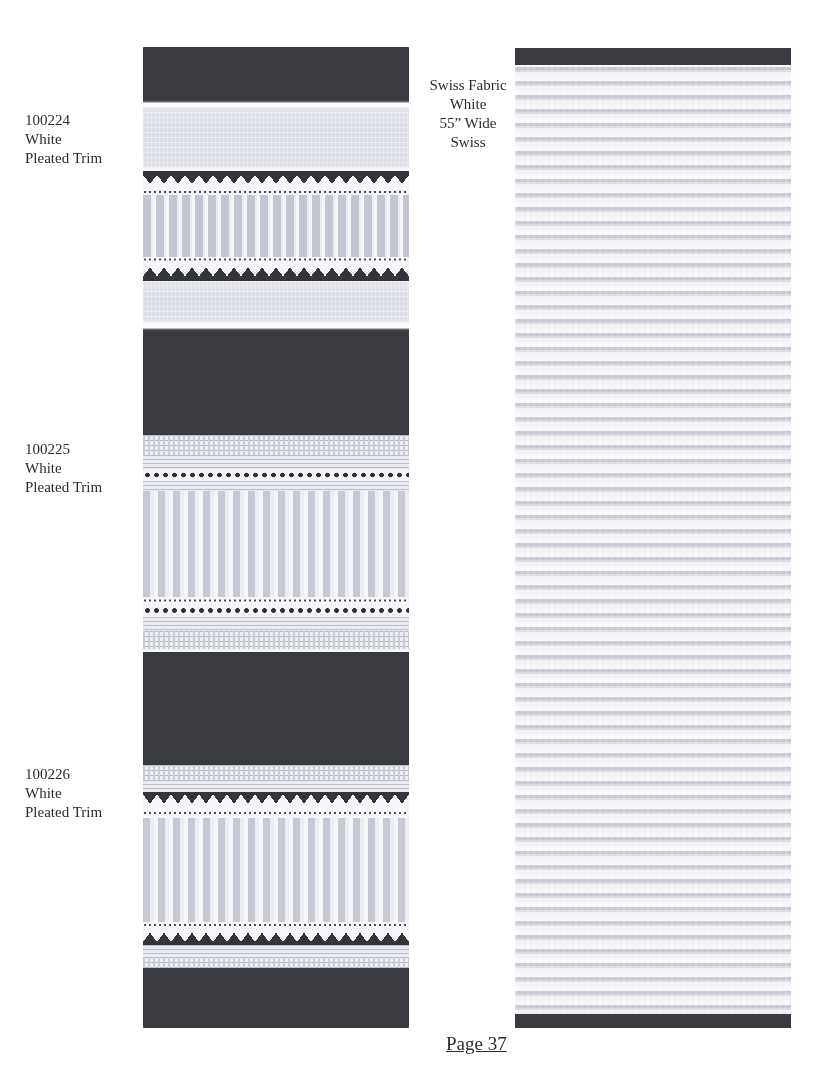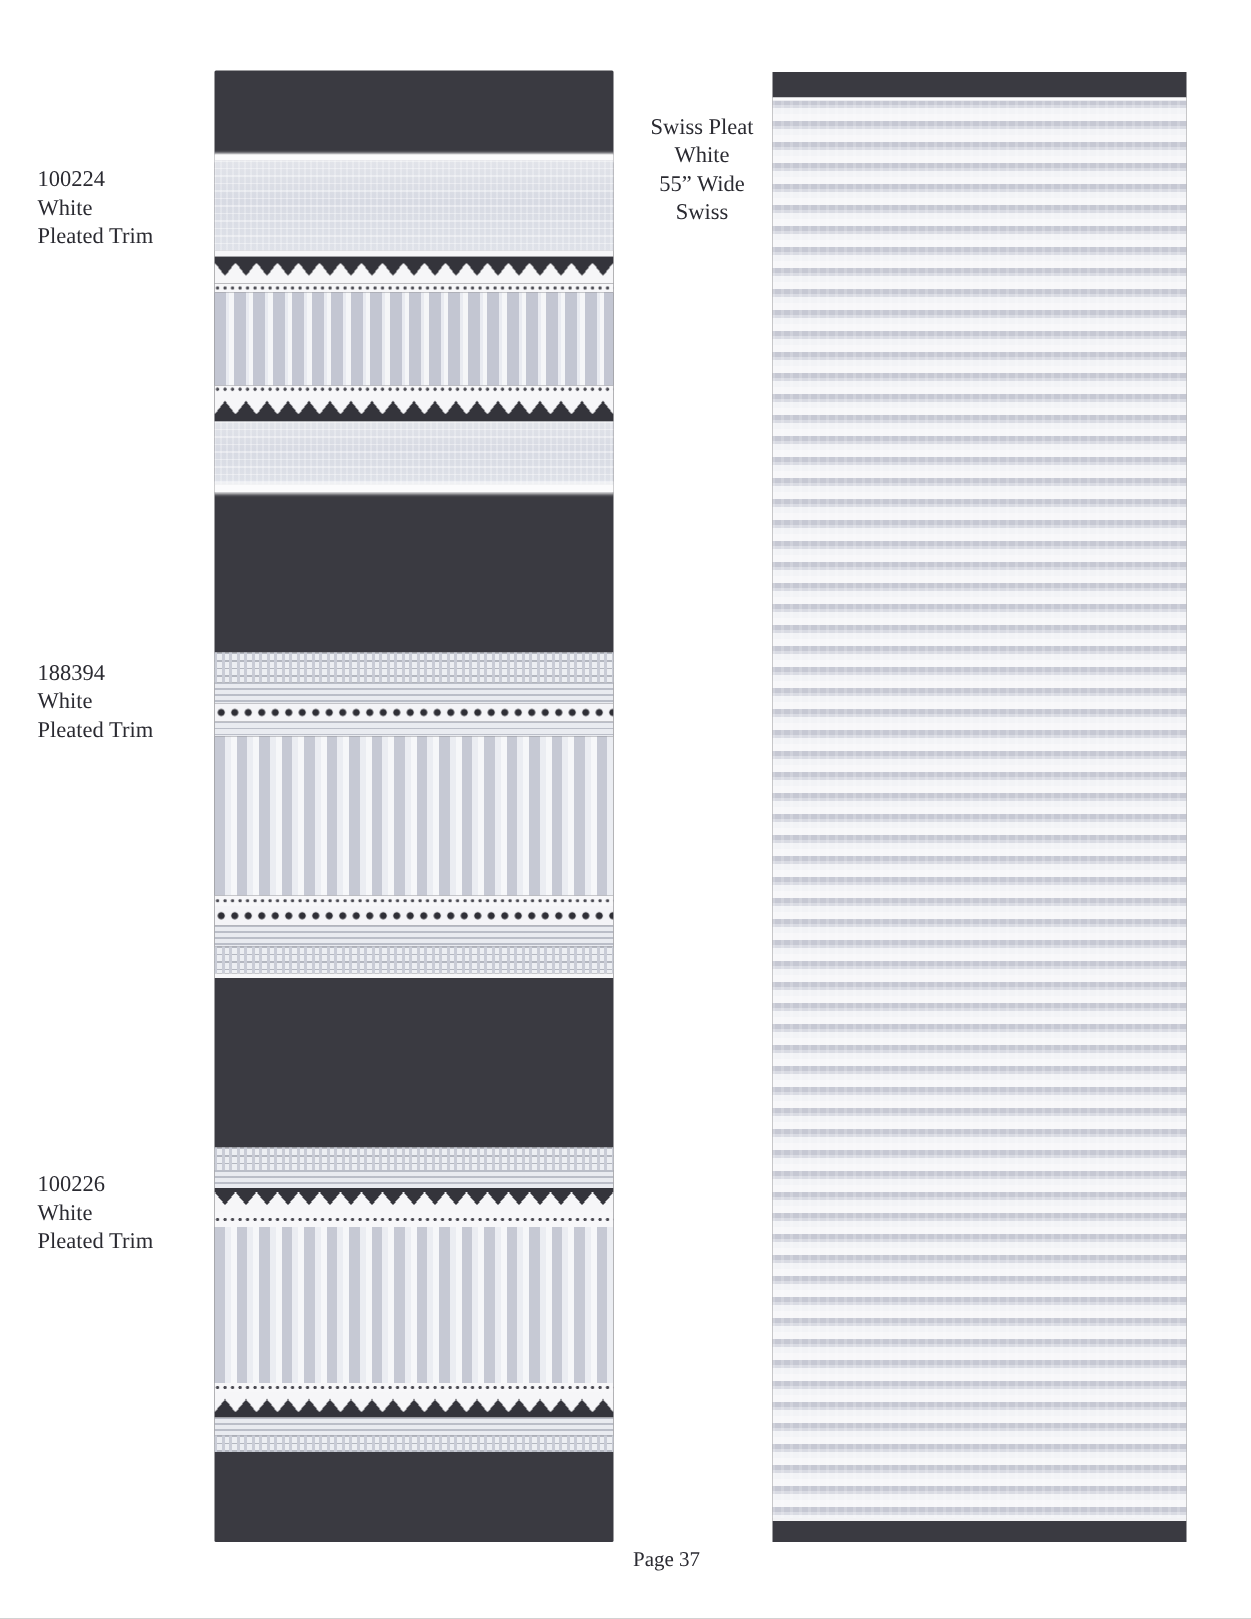--- a/index.html
+++ b/index.html
@@ -21,27 +21,27 @@
   .title{
     position:absolute;left:306px;top:19px;
     font-size:15px;letter-spacing:.4px;white-space:nowrap;
   }
   .side-label{
     position:absolute;left:25px;width:140px;
     font-size:15px;line-height:19px;
   }
   .side-label.l1{top:111px;}
   .side-label.l2{top:440px;}
-  .side-label.l3{top:765px;margin-top:16px;}
+  .side-label.l3{top:765px;}
   .fabric-label{
     position:absolute;left:398px;top:76px;width:140px;
     text-align:center;font-size:15px;line-height:19px;
   }
   .pagenum{
-    position:absolute;left:422px;top:1033px;font-size:14px;
+    position:absolute;left:446px;top:1033px;font-size:19px;text-decoration:underline;
   }
   
   .panel{position:absolute;background:var(--board);overflow:hidden;}
   .panel.left{left:143px;top:47px;width:266px;height:981px;border-radius:1px;}
   .panel.right{left:515px;top:48px;width:276px;height:980px;}
   .trim{position:absolute;left:0;width:100%;}
   .trim.t1{top:56px;}
   .trim.t2{top:388px;}
   .trim.t3{top:718px;}
   .band{width:100%;}
@@ -111,33 +111,33 @@
 <div class="page">
 
 
   <div class="side-label l1">
     <div>100224</div>
     <div>White</div>
     <div>Pleated Trim</div>
   </div>
 
   <div class="side-label l2">
-    <div>188394</div>
+    <div>100225</div>
     <div>White</div>
     <div>Pleated Trim</div>
   </div>
 
   <div class="side-label l3">
     <div>100226</div>
     <div>White</div>
     <div>Pleated Trim</div>
   </div>
 
   <div class="fabric-label">
-    <div>Swiss Pleat</div>
+    <div>Swiss Fabric</div>
     <div>White</div>
     <div>55” Wide</div>
     <div>Swiss</div>
   </div>
 
   <div class="panel left">
 
     <div class="trim t1">
       <div class="band b-fuzz" style="height:4px"></div>
       <div class="band b-plain" style="height:60px"></div>

